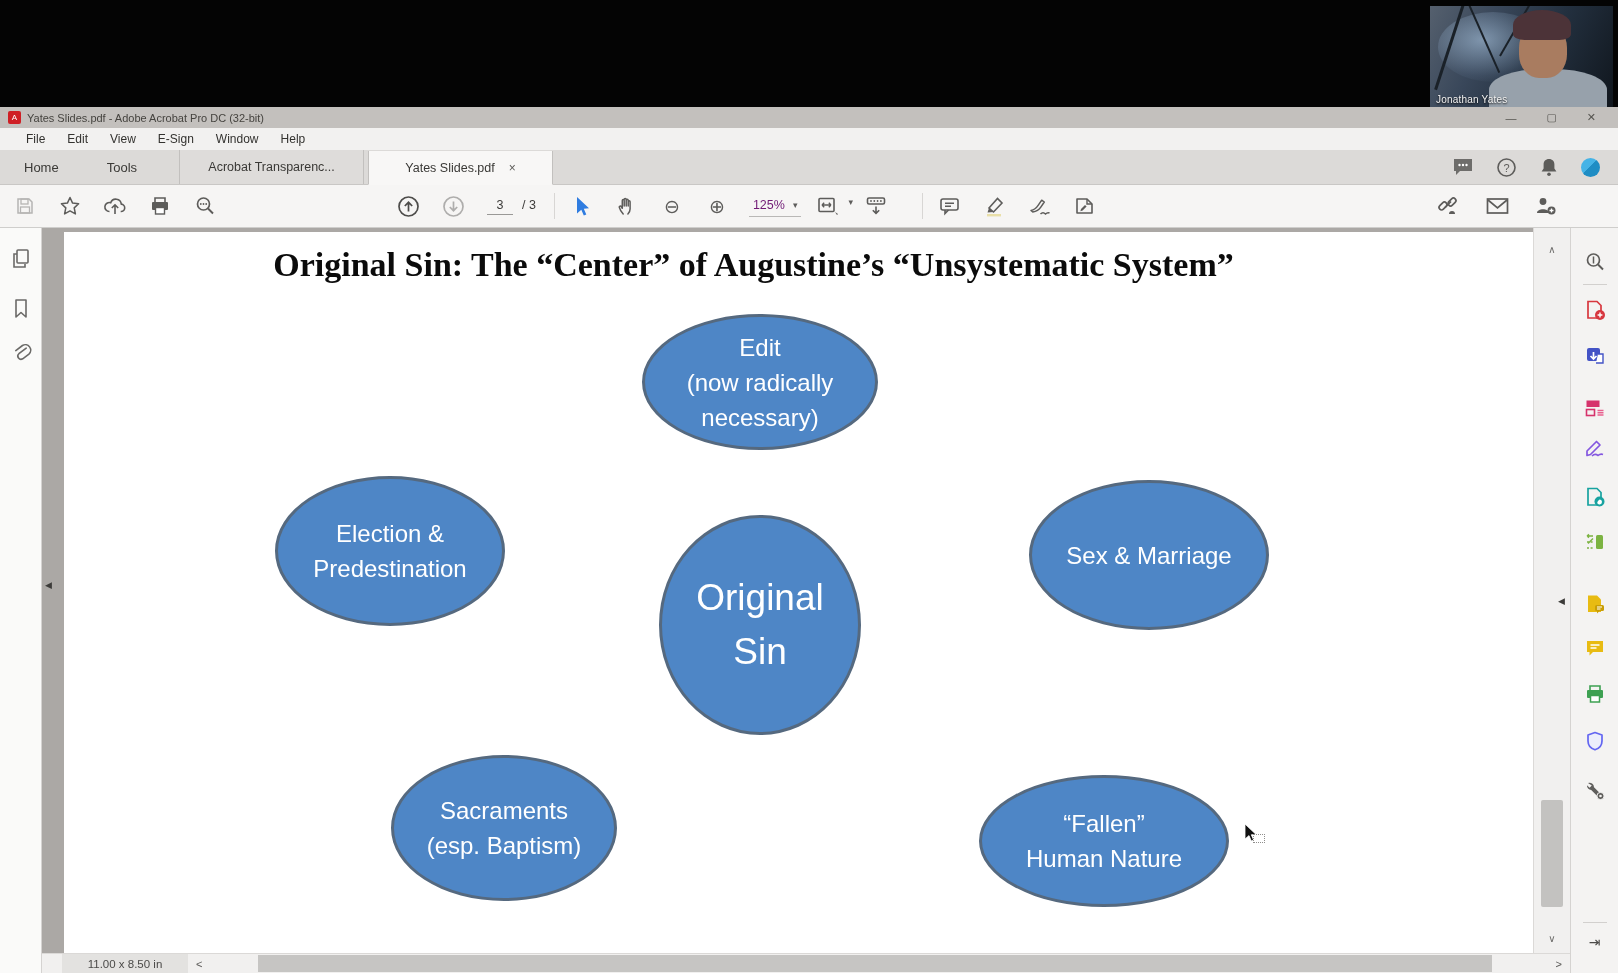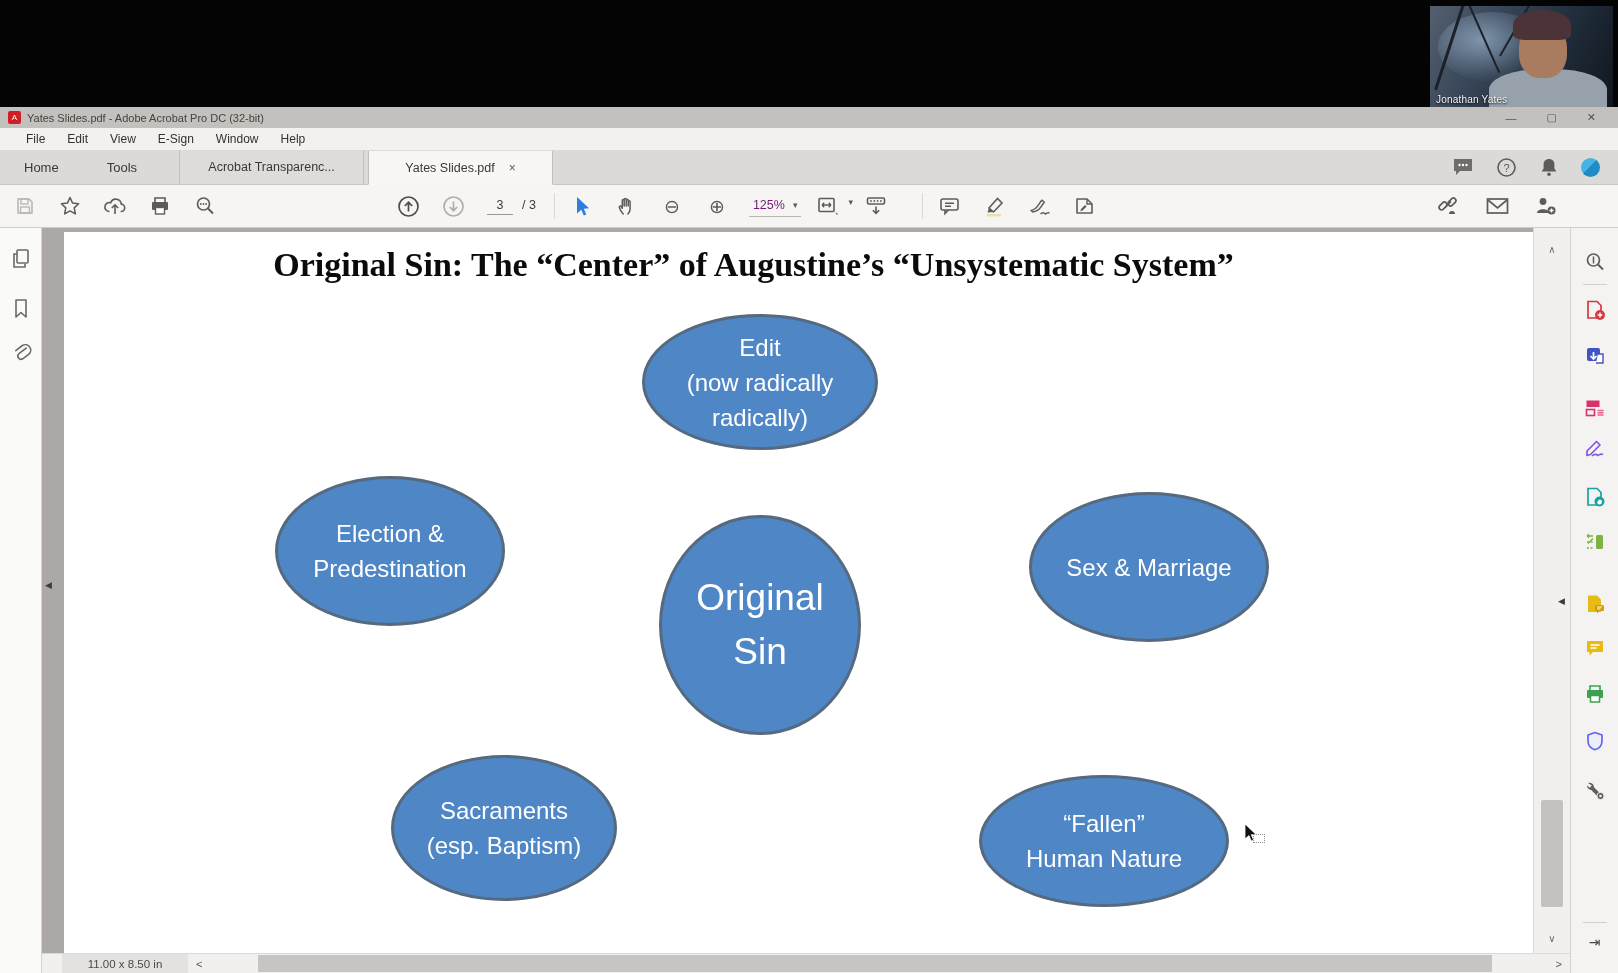--- a/index.html
+++ b/index.html
@@ -92,21 +92,21 @@
   
   .slide-title{ position:absolute; left:0; right:90px; top:14px; text-align:center;
                 font-family:"Liberation Serif", serif; font-weight:bold; font-size:34px; color:#0b0b0b; }
   .bubble{ position:absolute; border-radius:50%; background:#4e86c6; border:3px solid #55697f;
            display:flex; flex-direction:column; align-items:center; justify-content:center;
            color:#ffffff; text-align:center; font-size:24px; line-height:35px; }
   .bubble.big{ font-size:37px; line-height:54px; }
   .b-grace{ left:578px; top:82px; width:236px; height:136px; }
   .b-election{ left:211px; top:244px; width:230px; height:150px; }
   .b-original{ left:595px; top:283px; width:202px; height:220px; }
-  .b-sex{ left:965px; top:260px; width:240px; height:150px; }
+  .b-sex{ left:965px; top:248px; width:240px; height:150px; }
   .b-sacraments{ left:327px; top:523px; width:226px; height:146px; }
   .b-fallen{ left:915px; top:543px; width:250px; height:132px; }
 
   .cursor{ position:absolute; left:1180px; top:592px; }
   .cursor .dotrect{ position:absolute; left:9px; top:10px; width:12px; height:9px; border:1px dotted #8f8e8c; background:rgba(255,255,255,.85); }
 
   svg{ display:block; }
 </style>
 </head>
 <body>
@@ -360,21 +360,21 @@
 
           <div class="doc-area">
             <span class="collapse-l">◀</span>
 
             <div class="page">
               <div class="slide-title">Original Sin: The “Center” of Augustine’s “Unsystematic System”</div>
 
               <div class="bubble b-grace">
                 <span>Edit</span>
                 <span>(now radically</span>
-                <span>radically)</span>
+                <span>necessary)</span>
               </div>
 
               <div class="bubble b-election">
                 <span>Election &amp;</span>
                 <span>Predestination</span>
               </div>
 
               <div class="bubble big b-original">
                 <span>Original</span>
                 <span>Sin</span>

